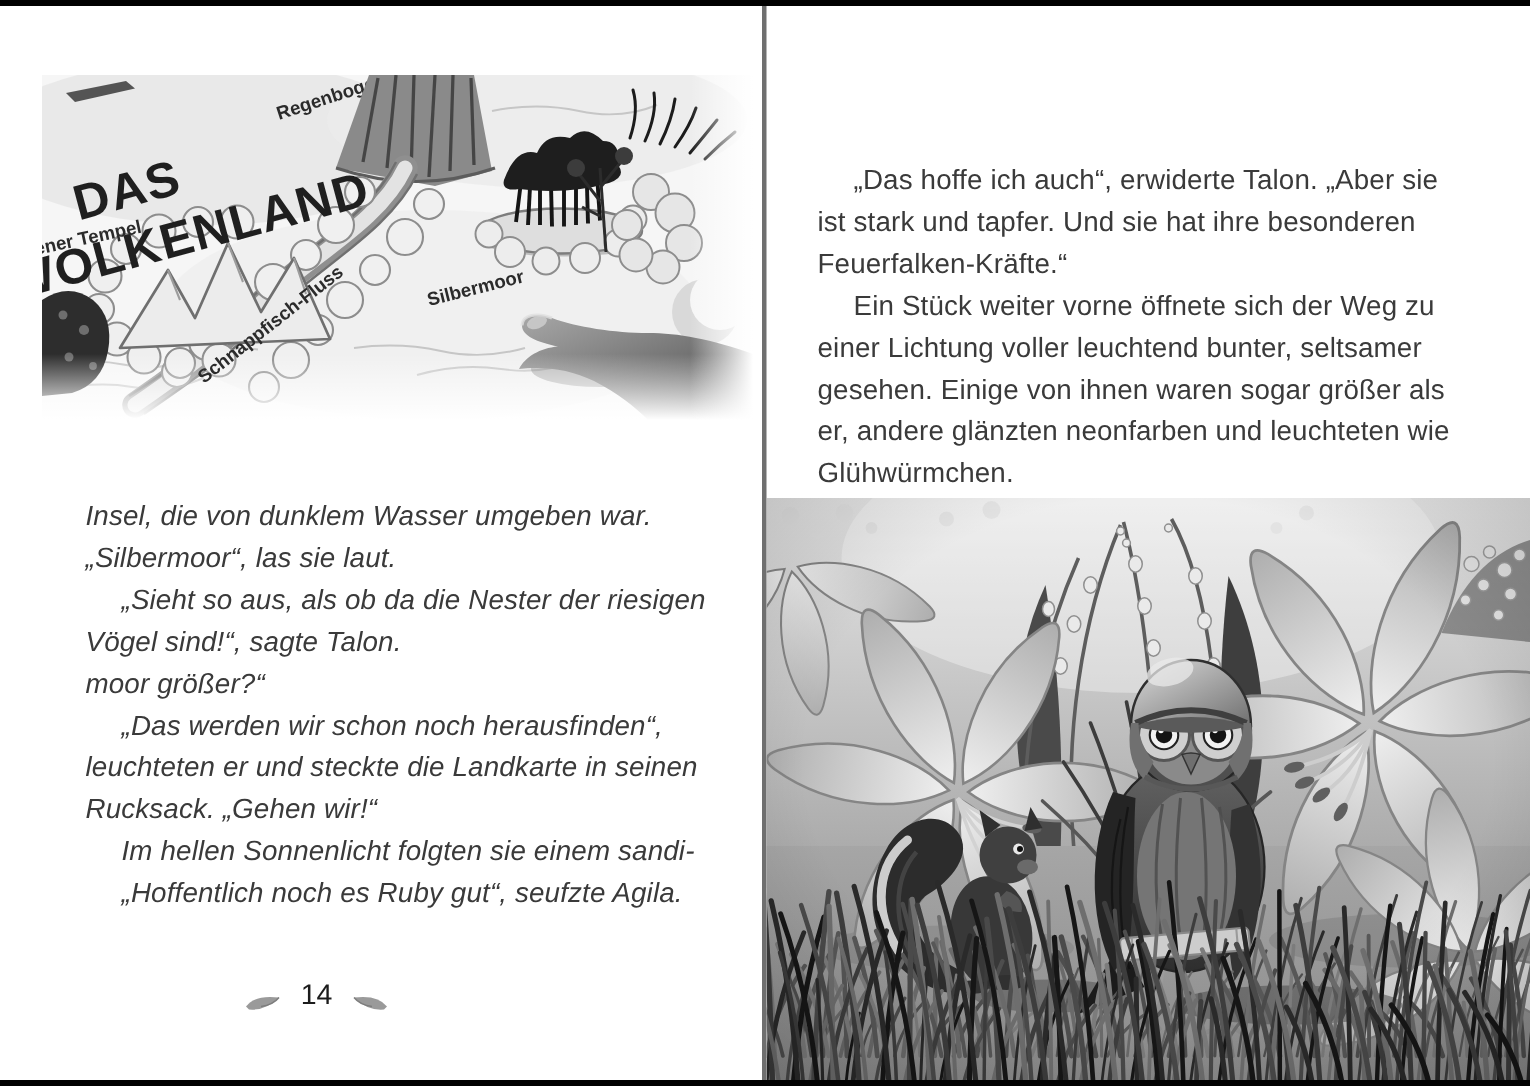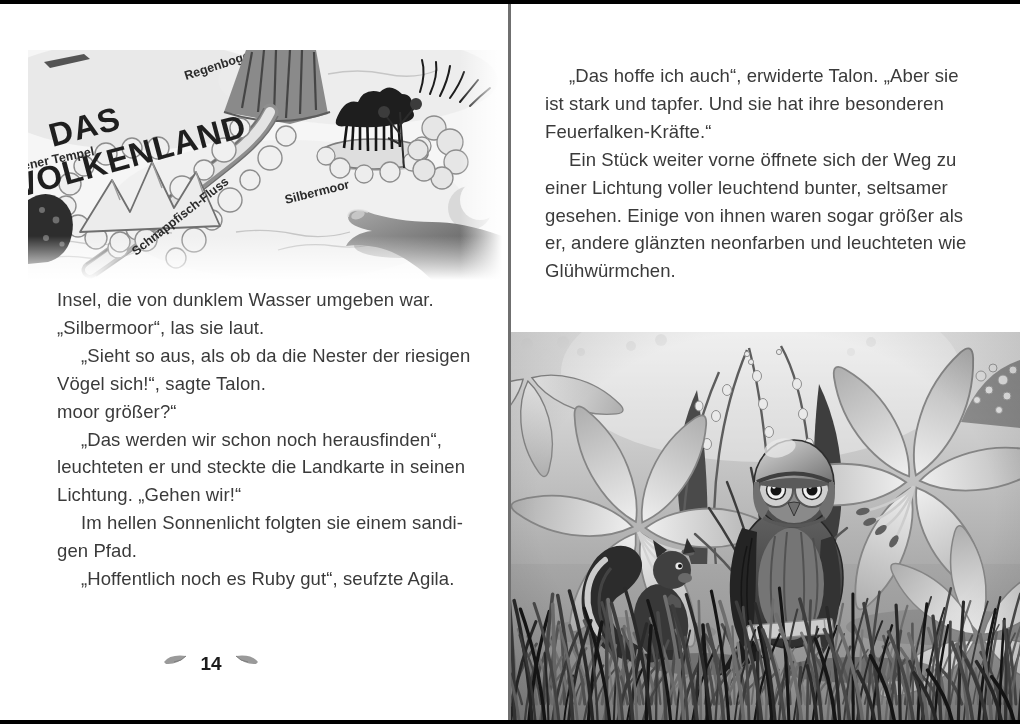--- a/index.html
+++ b/index.html
@@ -17,28 +17,28 @@
   .page-left  { left:0; width:508px; }
   .page-right { left:511px; width:509px; }
 
   
   .map-wrap { position:absolute; left:28px; top:50px; width:474px; height:230px; overflow:hidden; }
   .map-wrap svg { display:block; }
   .map-title { font-family:"Liberation Sans", sans-serif; font-weight:bold; font-size:33px; fill:#1f1f1f; letter-spacing:1px; }
   .map-label { font-family:"Liberation Sans", sans-serif; font-weight:bold; font-size:12.5px; fill:#2b2b2b; }
 
   
-  .textblock { position:absolute; color:#3a3a3a; font-size:18.5px; line-height:27.9px; letter-spacing:0.1px; }
-  .tb-left  { left:57px;  top:286px; width:430px; }
+  .textblock { position:absolute; color:#3a3a3a; font-size:18.5px; line-height:27.9px; letter-spacing:0.1px;margin-top:44px; }
+  .tb-left  { left:57px;  top:286px; width:430px;font-style:italic; }
   .tb-right { left:34px;  top:62px;  width:450px; }
   .line { white-space:nowrap; }
   .line.indent { padding-left:24px; }
 
   
-  .footer { position:absolute; left:0; top:653px; width:422px; display:flex; justify-content:center; align-items:flex-start; gap:12px;font-weight:bold; }
+  .footer { position:absolute; left:0; top:653px; width:422px; display:flex; justify-content:center; align-items:flex-end; gap:12px; }
   .footer .num { font-size:19px; color:#1c1c1c; }
   .leaf { display:block; }
   .leaf.flip { transform:scaleX(-1); }
 
   
   .illu-wrap { position:absolute; left:0; top:332px; width:509px; height:392px; overflow:hidden; }
   .illu-wrap svg { display:block; }
 </style>
 </head>
 <body>
@@ -215,27 +215,26 @@
       <text class="map-label" x="-32" y="126" transform="rotate(-12 -32 126)">Goldener Tempel</text>
       <text class="map-label" x="108" y="206" transform="rotate(-38 108 206)">Schnappfisch-Fluss</text>
       <text class="map-label" x="258" y="154" transform="rotate(-14 258 154)">Silbermoor</text>
     </svg>
   </div>
 
   <div class="textblock tb-left">
     <div class="line">Insel, die von dunklem Wasser umgeben war.</div>
     <div class="line">„Silbermoor“, las sie laut.</div>
     <div class="line indent">„Sieht so aus, als ob da die Nester der riesigen</div>
-    <div class="line">Vögel sich!“, sagte Talon.</div>
+    <div class="line">Vögel sind!“, sagte Talon.</div>
     <div class="line">moor größer?“</div>
     <div class="line indent">„Das werden wir schon noch herausfinden“,</div>
     <div class="line">leuchteten er und steckte die Landkarte in seinen</div>
-    <div class="line">Lichtung. „Gehen wir!“</div>
+    <div class="line">Rucksack. „Gehen wir!“</div>
     <div class="line indent">Im hellen Sonnenlicht folgten sie einem sandi-</div>
-    <div class="line">gen Pfad.</div>
     <div class="line indent">„Hoffentlich noch es Ruby gut“, seufzte Agila.</div>
   </div>
 
   <div class="footer">
     <svg class="leaf" width="26" height="13" viewBox="0 0 26 13">
       <path d="M2,9 Q8,1 24,3 Q15,12 4,11 Z" fill="#9a9a9a"></path>
       <path d="M24,3 Q20,8 12,9" stroke="#7d7d7d" stroke-width="1" fill="none"></path>
     </svg>
     <span class="num">14</span>
     <svg class="leaf flip" width="26" height="13" viewBox="0 0 26 13">

